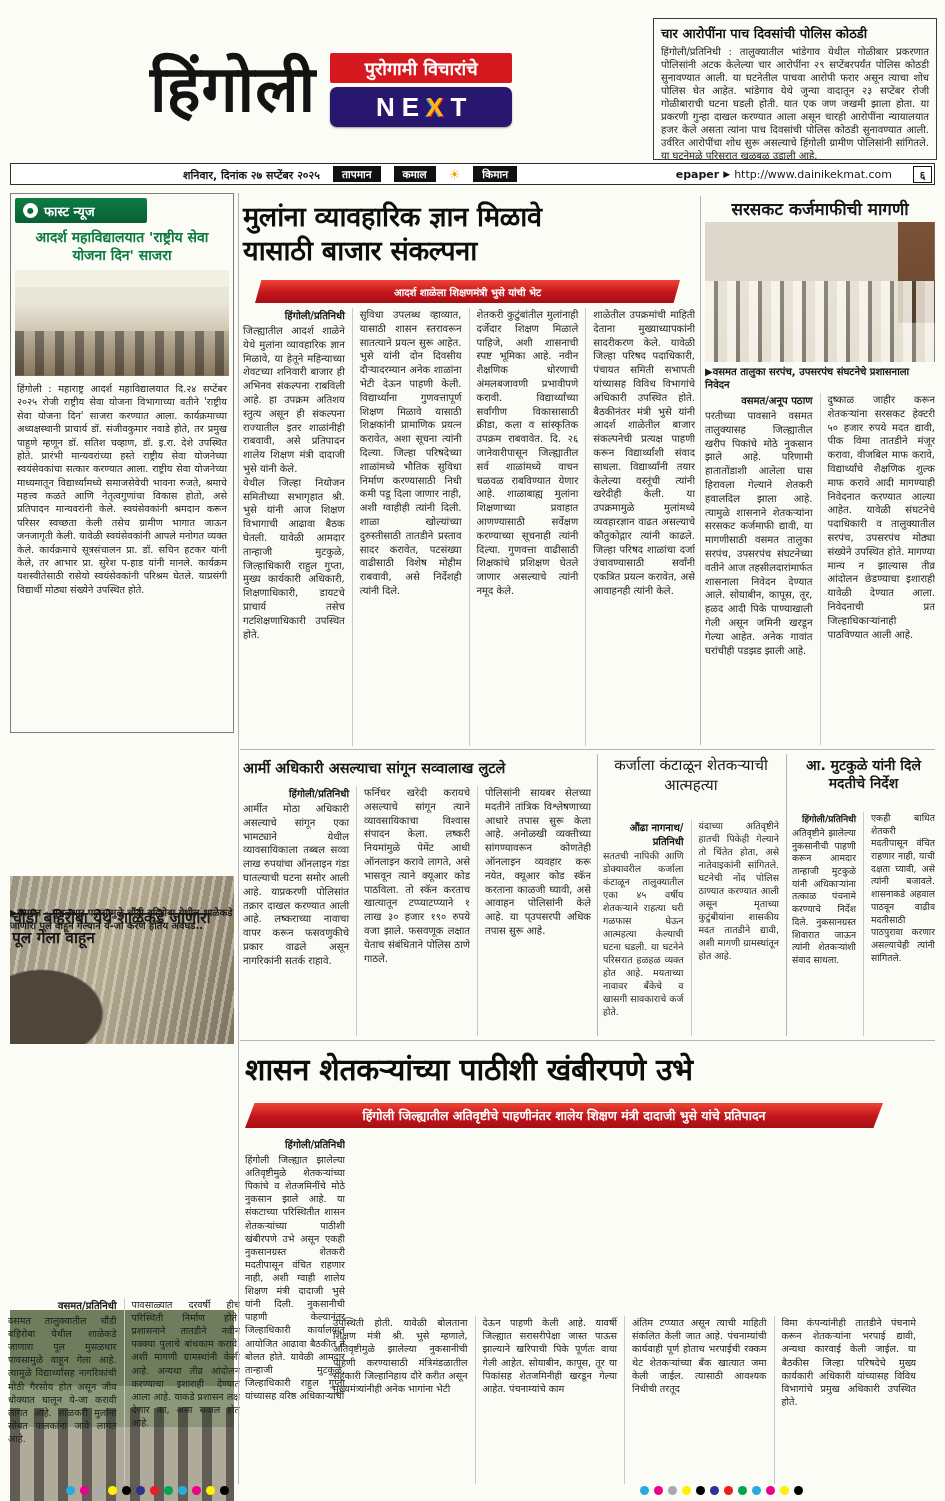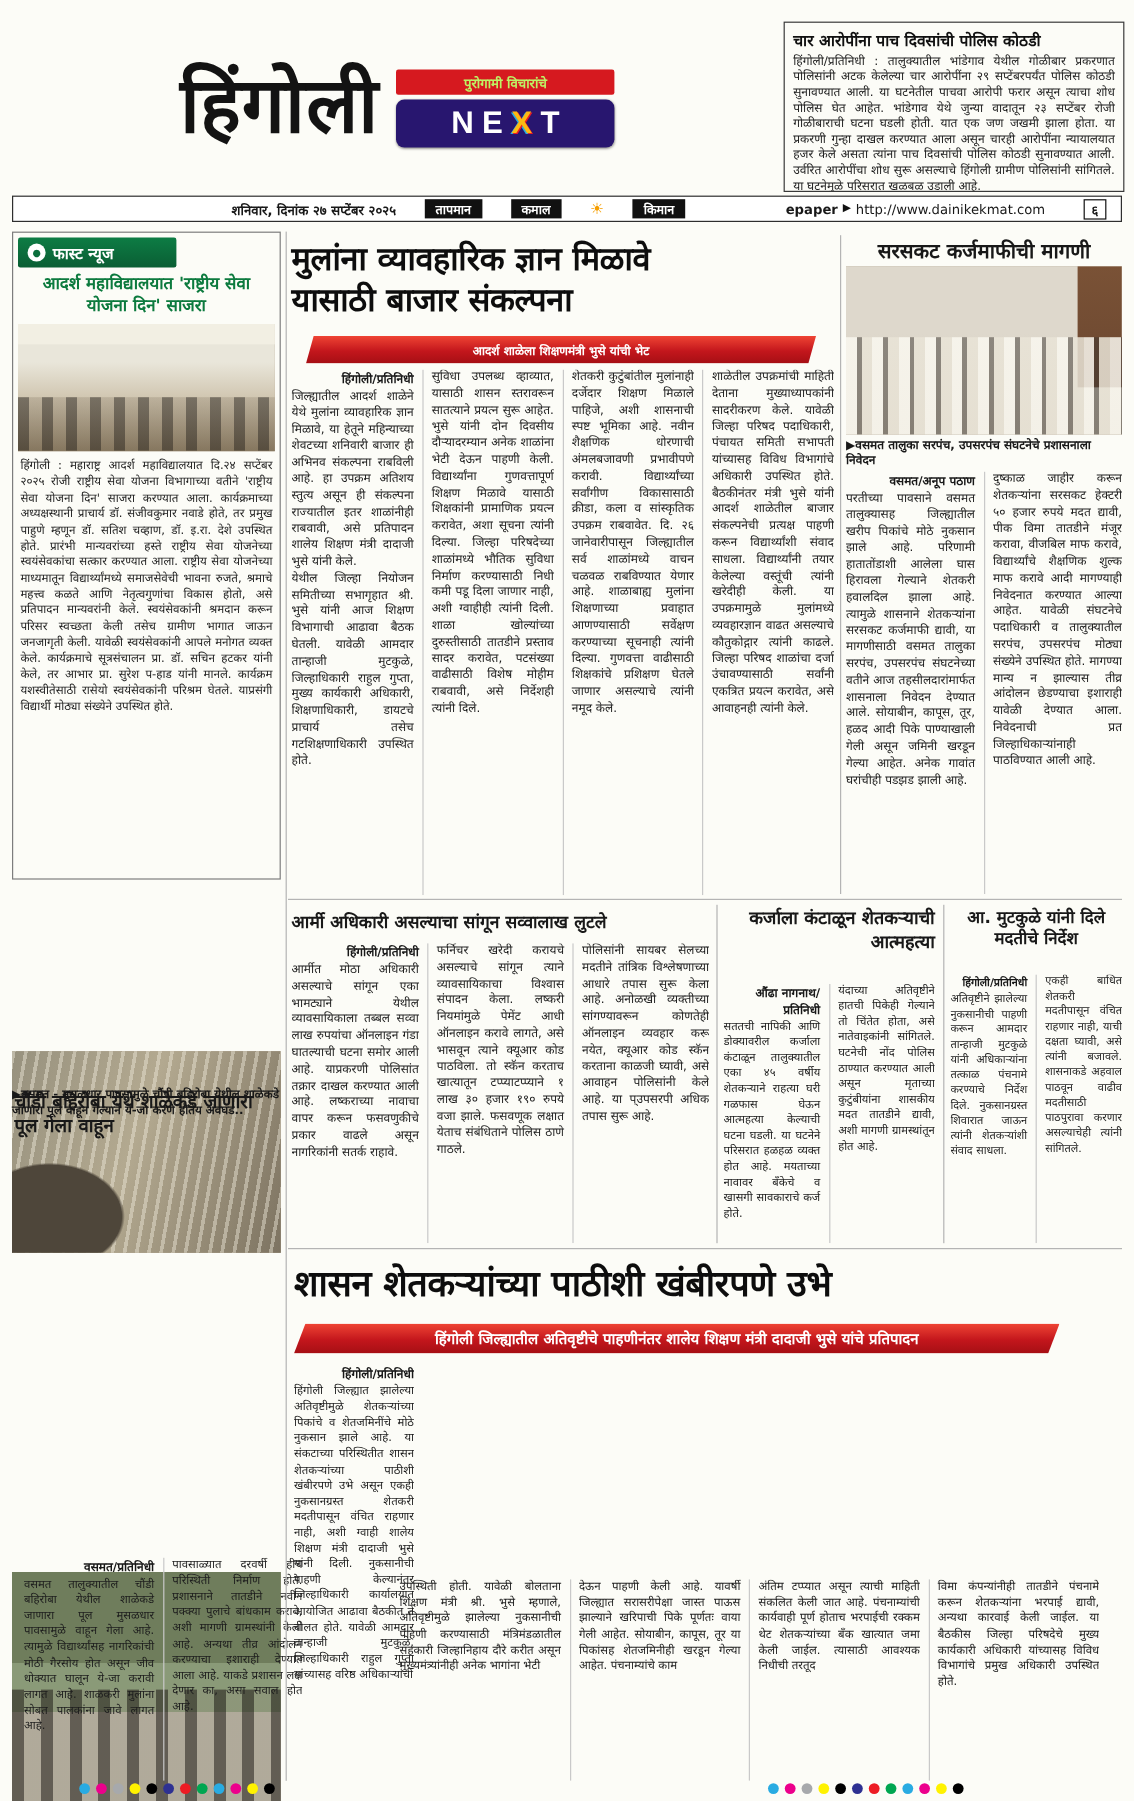--- a/index.html
+++ b/index.html
@@ -5,33 +5,33 @@
   *{margin:0;padding:0;box-sizing:border-box}
   html,body{background:#d8d8d4}
   body{font-family:"DejaVu Sans",sans-serif;color:#181818}
   .page{position:relative;width:945px;height:1501px;margin:0 auto;background:#fcfcf7;overflow:hidden}
   .abs{position:absolute}
 
   
   .mast{left:150px;top:24px;width:425px;height:132px;display:flex;gap:14px;align-items:center}
   .mast-title{font-size:64px;font-weight:bold;color:#131313;line-height:1.05;letter-spacing:1px}
   .mast-right{width:182px;display:flex;flex-direction:column}
-  .tagline{background:#d6191f;color:#bef264;font-weight:bold;font-size:11px;text-align:center;padding:3px 20px;border-radius:2px}
+  .tagline{background:#d6191f;color:#ffffff;font-weight:bold;font-size:18px;text-align:center;padding:3px 20px;border-radius:2px}
   .brand{background:#d6191f;color:#fff;font-weight:bold;font-size:27px;text-align:center;padding:1px 10px;margin-top:3px;border-radius:2px}
   .next-logo{margin-top:4px;background:#28166f;border-radius:7px;display:flex;align-items:center;justify-content:center;gap:7px;height:40px;box-shadow:0 1px 2px rgba(0,0,0,.4)}
   .nl{font-weight:bold;font-size:26px;color:#fff;font-family:"Liberation Sans",sans-serif}
   .nl.x{color:#fdb913;text-shadow:1px 1px 0 #ed1c24,-1px 1px 0 #29abe2}
 
   
   .custody{left:653px;top:18px;width:284px;height:142px;border:1px solid #3a3a3a;padding:5px 7px;overflow:hidden}
   .custody h2{font-size:13px;font-weight:bold;color:#101010;margin-bottom:3px}
   .custody .btxt{font-size:10px;line-height:1.3;text-align:justify}
 
   
-  .datebar{left:10px;top:163px;width:925px;height:22px;border:1.5px solid #2e2e2e;display:flex;align-items:center;gap:24px;padding:0 12px;background:#fff}
+  .datebar{left:10px;top:163px;width:925px;height:22px;border:1.5px solid #2e2e2e;display:flex;align-items:center;gap:13px;padding:0 2px;background:#fff}
   .datebar .date{margin-left:170px;font-weight:bold;font-size:11px}
   .blackpill{background:#111;color:#fff;font-weight:bold;font-size:10.5px;padding:1px 9px}
   .sun{color:#f59e00;font-size:13px;line-height:1}
   .epaper{margin-left:auto;display:flex;align-items:center;gap:4px;font-size:11px}
   .epaper .lbl{font-weight:bold}
   .arrow{font-size:9px;color:#111}
   .pageno{border:1.5px solid #111;width:19px;height:17px;display:flex;align-items:center;justify-content:center;font-weight:bold;font-size:11px;margin-left:8px}
 
   
   .btxt{font-size:10px;line-height:1.38;text-align:justify;color:#1d1d1d;white-space:pre-line}
@@ -84,26 +84,26 @@
   .kj-hl{left:705px;top:197px;width:230px;font-size:17px;font-weight:bold;text-align:center}
   .kj-photo{left:705px;top:222px;width:230px;height:140px}
   .kj-cap{left:705px;top:365px;width:230px;font-size:10px;font-weight:bold;line-height:1.3}
   .kj-cols{left:705px;top:393px;width:230px;height:352px}
 
   
   .flood-photo{left:10px;top:736px;width:224px;height:168px}
   .flood-cap{left:10px;top:907px;width:224px;font-size:9.8px;font-weight:bold;line-height:1.3}
   .bridge-hl{left:12px;top:908px;width:220px;font-size:15.5px;font-weight:bold;line-height:1.3}
   .crowd-photo{left:10px;top:1002px;width:224px;height:292px}
-  .bridge-cols{left:20px;top:1298px;width:232px;height:186px}
+  .bridge-cols{left:8px;top:1298px;width:232px;height:186px}
   .bridge-cols .btxt{font-size:9.5px}
 
   .army-hl{left:243px;top:757px;width:348px;font-size:14.5px;font-weight:bold}
   .army-cols{left:243px;top:786px;width:348px;height:250px}
-  .sui-hl{left:603px;top:756px;width:176px;font-size:15px;font-weight:bold;text-align:right;line-height:1.3}
+  .sui-hl{left:603px;top:756px;width:176px;font-size:15px;font-weight:normal;text-align:center;line-height:1.3}
   .sui-cols{left:603px;top:820px;width:176px;height:216px}
   .sui-cols .btxt{font-size:9.4px}
   .mut-hl{left:792px;top:756px;width:143px;font-size:14px;font-weight:bold;text-align:center;line-height:1.3}
   .mut-cols{left:792px;top:812px;width:143px;height:224px}
   .mut-cols .btxt{font-size:9.2px}
   .mut-cols .byline{font-size:9px}
 
   
   .shasan-hl{left:245px;top:1048px;width:665px;font-size:30px;font-weight:bold;color:#0d0d0d;letter-spacing:-.3px}
   .shasan-ribbon{left:245px;top:1103px;width:638px;height:25px;font-size:12.5px}

